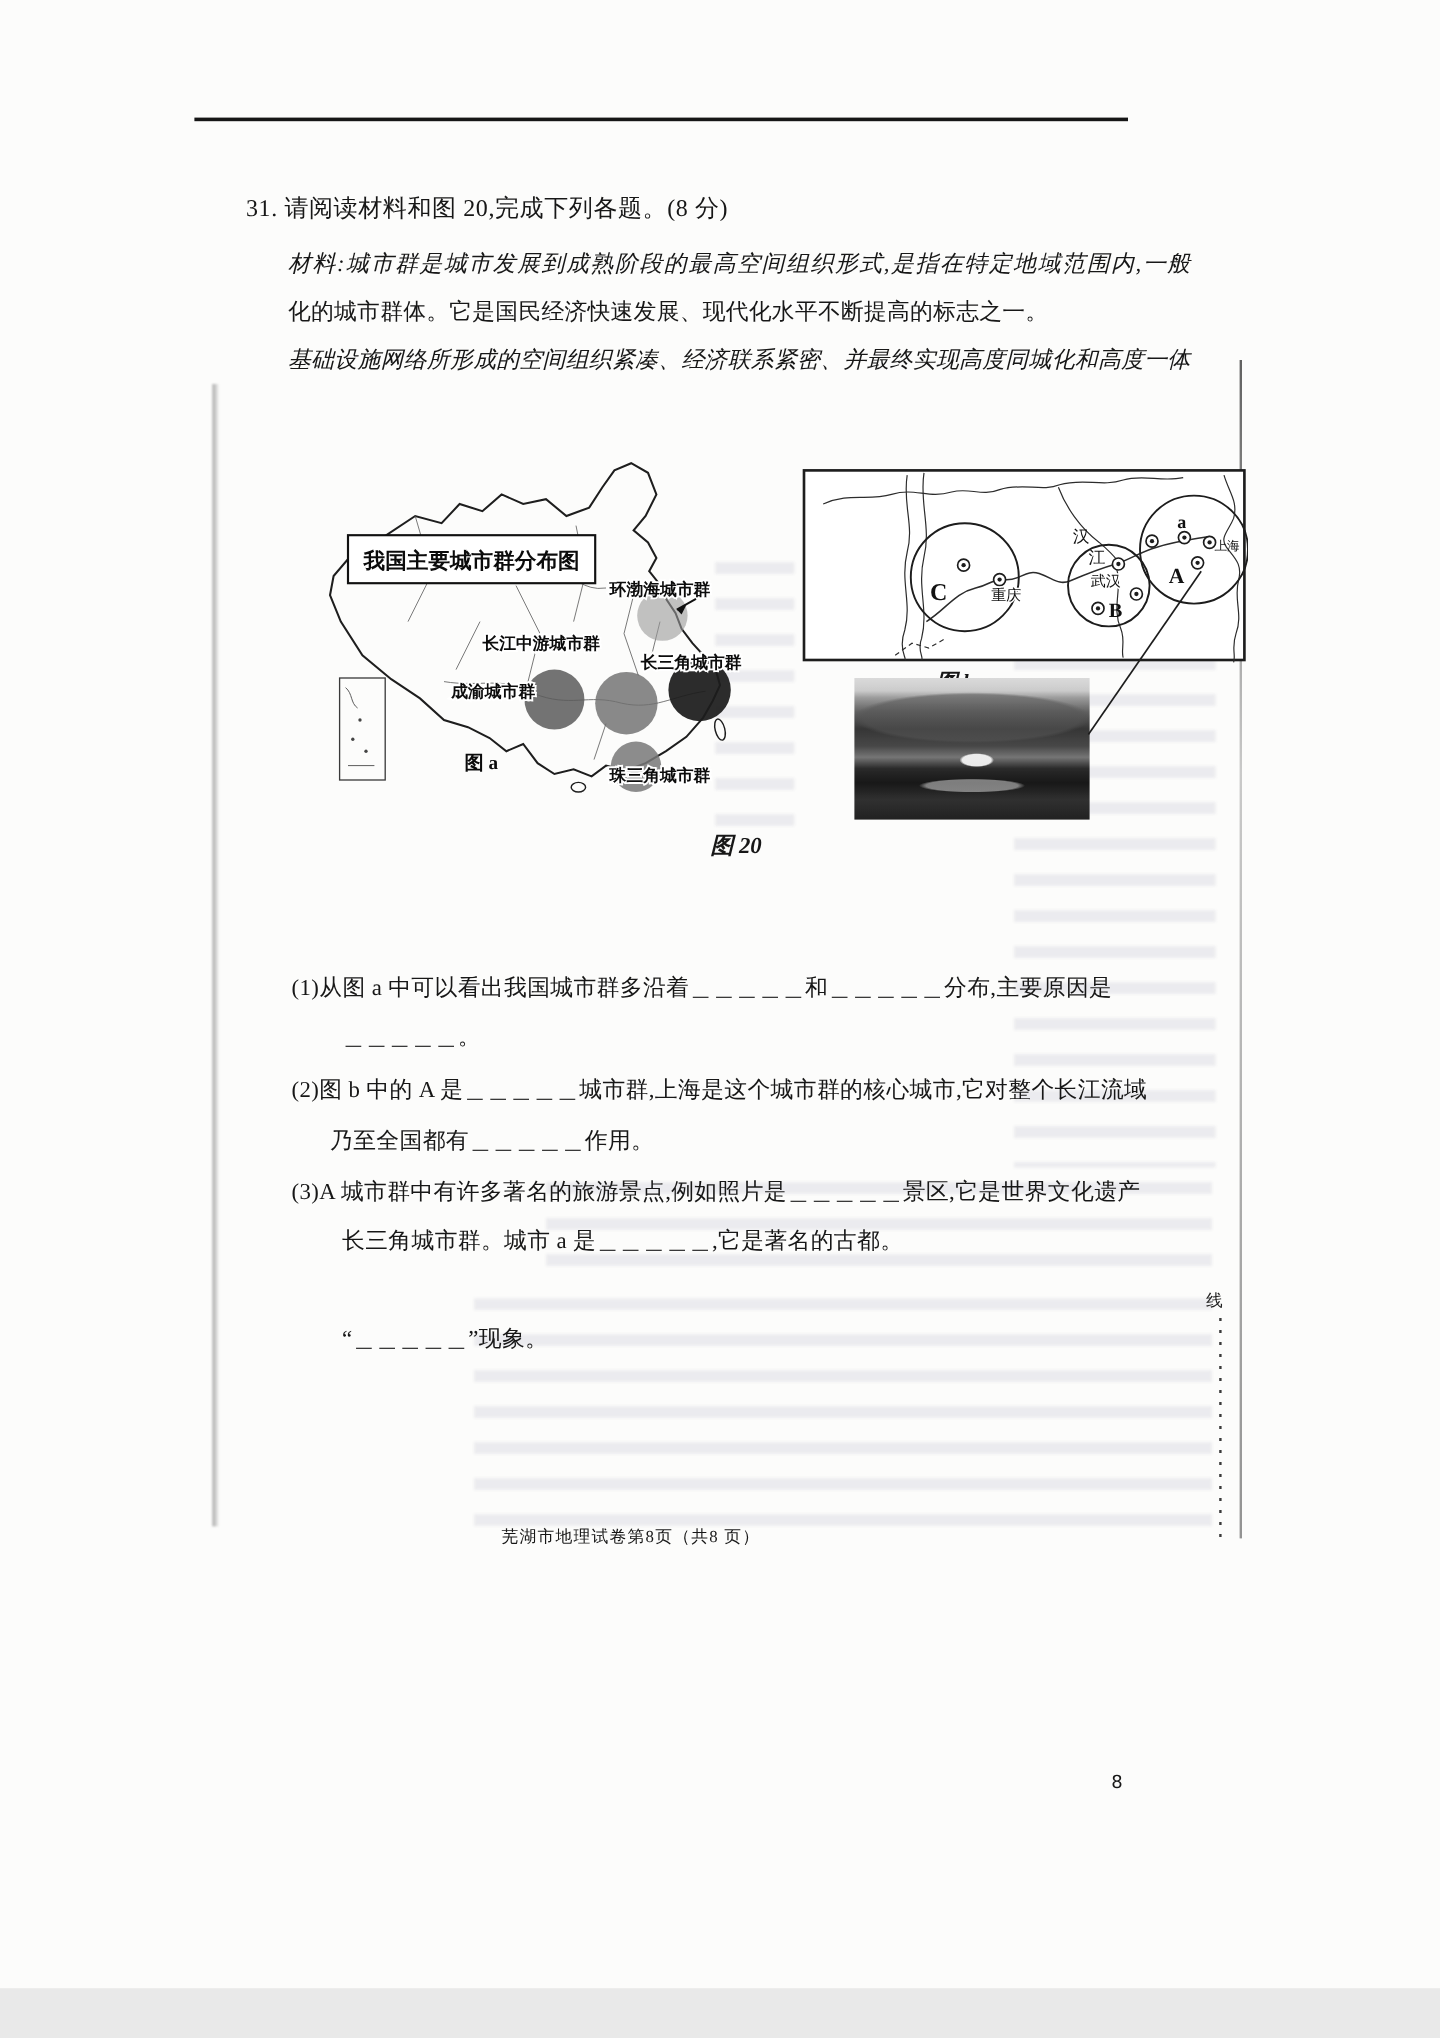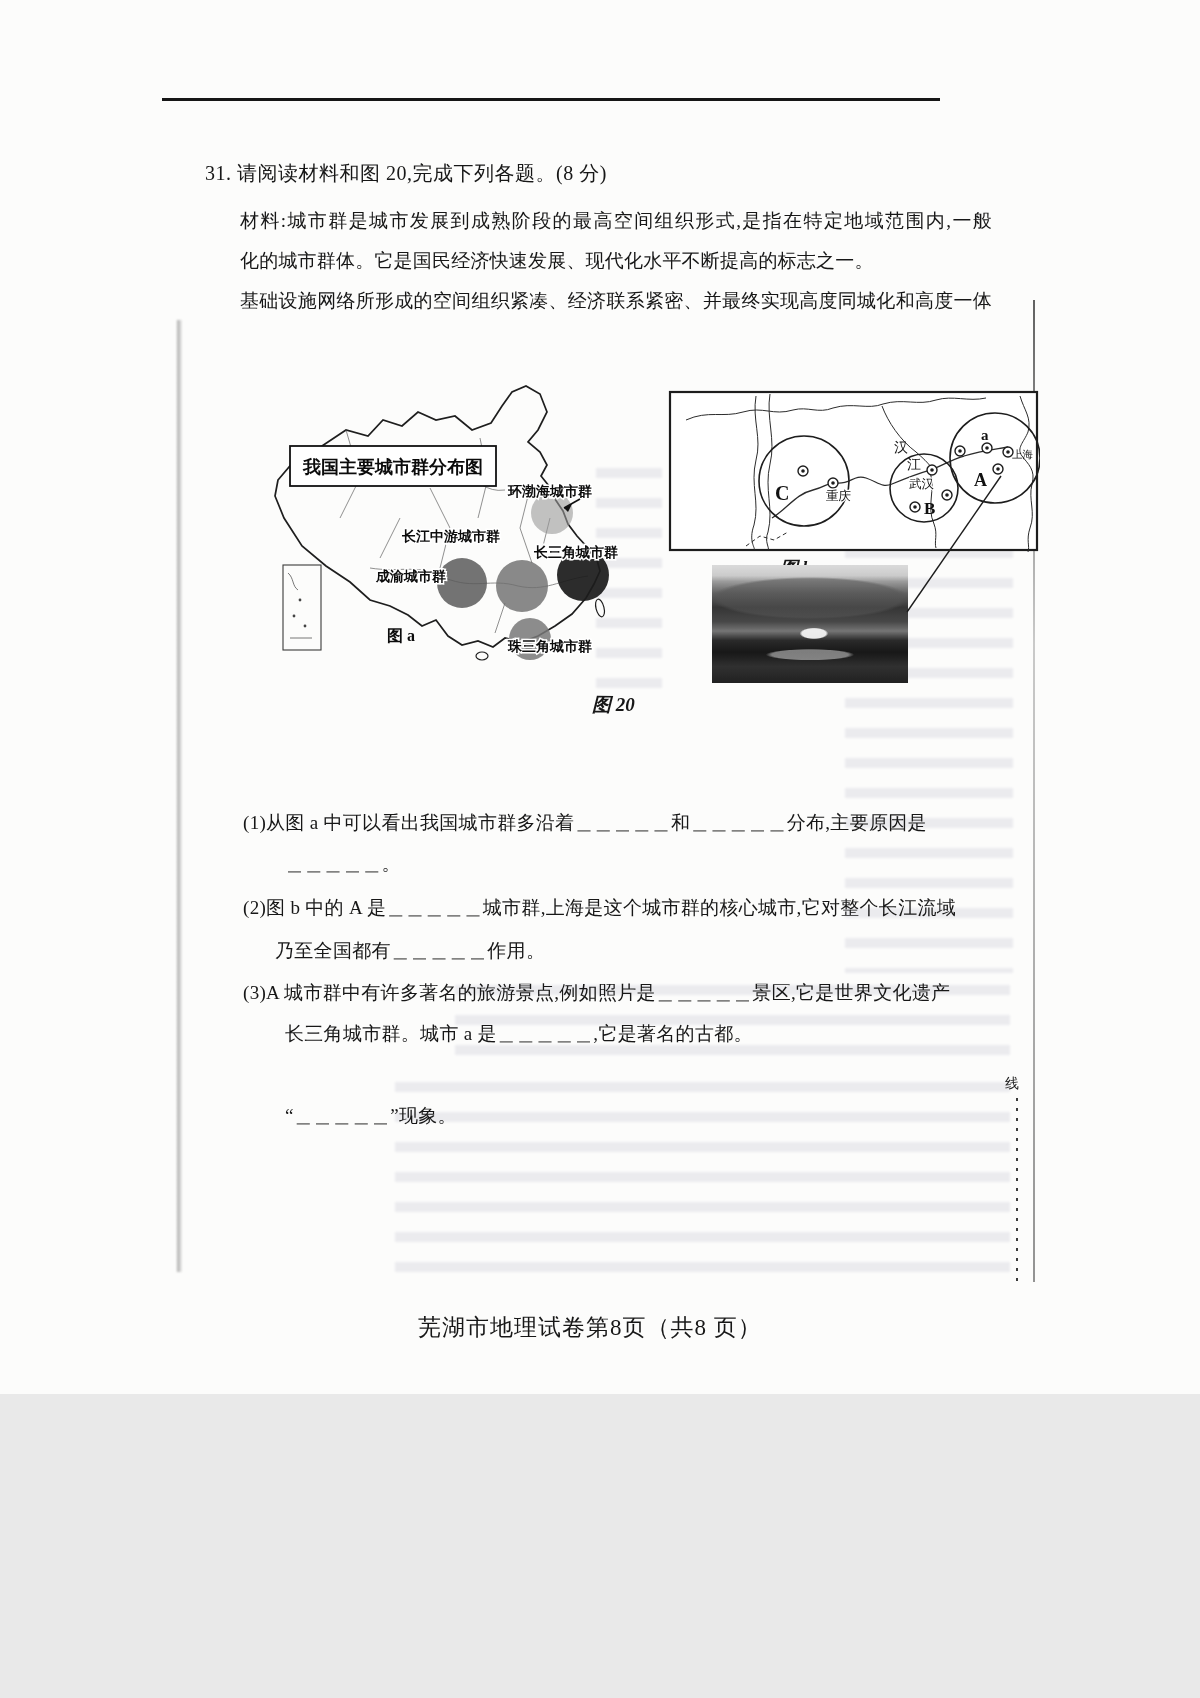--- a/index.html
+++ b/index.html
@@ -1,41 +1,41 @@
 <!DOCTYPE html>
 <html><head>
 <meta charset="utf-8">
 <style>
   html,body{margin:0;padding:0;background:#e9e9e9;}
-  .page{position:relative;width:1200px;height:1394px;background:#fcfcfb;overflow:hidden;
+  .page{position:relative;width:1200px;height:1657px;background:#fcfcfb;overflow:hidden;
         font-family:"Liberation Serif",serif;color:#171717;}
   .top-rule{position:absolute;left:162px;top:98px;width:778px;height:3px;background:#161616;}
   .q-title{position:absolute;left:205px;top:160px;font-size:20px;letter-spacing:.5px;white-space:nowrap;}
   .material{position:absolute;left:240px;top:201px;width:752px;}
   .m-line{font-size:19px;line-height:40px;letter-spacing:.2px;}
-  .just{text-align:justify;text-align-last:justify;}
+  .just{text-align:justify;text-align-last:justify;font-style:italic;}
   .q-line{position:absolute;font-size:19px;letter-spacing:.3px;white-space:nowrap;}
   .cap{position:absolute;font-weight:bold;font-size:18px;white-space:nowrap;font-style:italic;}
   .photo{position:absolute;left:712px;top:565px;width:196px;height:118px;z-index:2;
     background:
       radial-gradient(ellipse 30px 12px at 52% 58%, rgba(238,238,233,.95) 0 40%, rgba(238,238,233,0) 48%),
       radial-gradient(ellipse 85px 11px at 50% 76%, rgba(205,205,200,.55) 0 45%, transparent 52%),
       radial-gradient(ellipse 150px 32px at 50% 28%, rgba(88,88,82,.55) 0 60%, transparent 66%),
       linear-gradient(180deg,#d6d6d2 0%,#c8c8c4 9%,#9a9a94 14%,#62625c 24%,#3a3a35 36%,#4a4a44 48%,#76766f 56%,#2e2e2a 64%,#1d1d1a 74%,#34342f 86%,#262622 100%);
     filter:grayscale(1) contrast(1.05);}
   .ghost{position:absolute;pointer-events:none;filter:blur(1.2px);opacity:.85;}
   .g-rows{background:repeating-linear-gradient(180deg,rgba(122,122,152,.15) 0 10px,transparent 10px 30px);}
   .edge-r{position:absolute;left:1033px;top:300px;width:2px;height:982px;
     background:linear-gradient(180deg,rgba(45,45,45,.75) 0%,rgba(85,85,85,.3) 35%,rgba(60,60,60,.55) 100%);}
   .edge-l{position:absolute;left:177px;top:320px;width:5px;height:952px;filter:blur(1px);
     background:linear-gradient(90deg,rgba(90,90,90,.5),rgba(130,130,130,.12));}
   .fold-dots{position:absolute;left:1016px;top:1098px;width:2px;height:188px;
     background:repeating-linear-gradient(180deg,#3a3a3a 0 3px,transparent 3px 10px);}
   .fold-char{position:absolute;left:1005px;top:1075px;font-size:14px;color:#222;}
-  .footer{position:absolute;left:418px;top:1272px;font-size:23px;letter-spacing:1px;white-space:nowrap;margin-top:40px;}
+  .footer{position:absolute;left:418px;top:1272px;font-size:14px;letter-spacing:1px;white-space:nowrap;}
   .pageno{position:absolute;left:926px;top:1476px;font-size:15px;font-family:"DejaVu Sans",sans-serif;}
   svg text{font-family:"Liberation Serif",serif;}
   .lbl{font-weight:bold;font-size:14px;fill:#0c0c0c;paint-order:stroke;stroke:#ffffff;stroke-width:3px;}
   .blbl{font-weight:bold;fill:#111;}
   .ctybl{font-size:12.5px;fill:#111;paint-order:stroke;stroke:#fff;stroke-width:2.5px;}
 </style>
 </head>
 <body>
 
 <div class="page">

